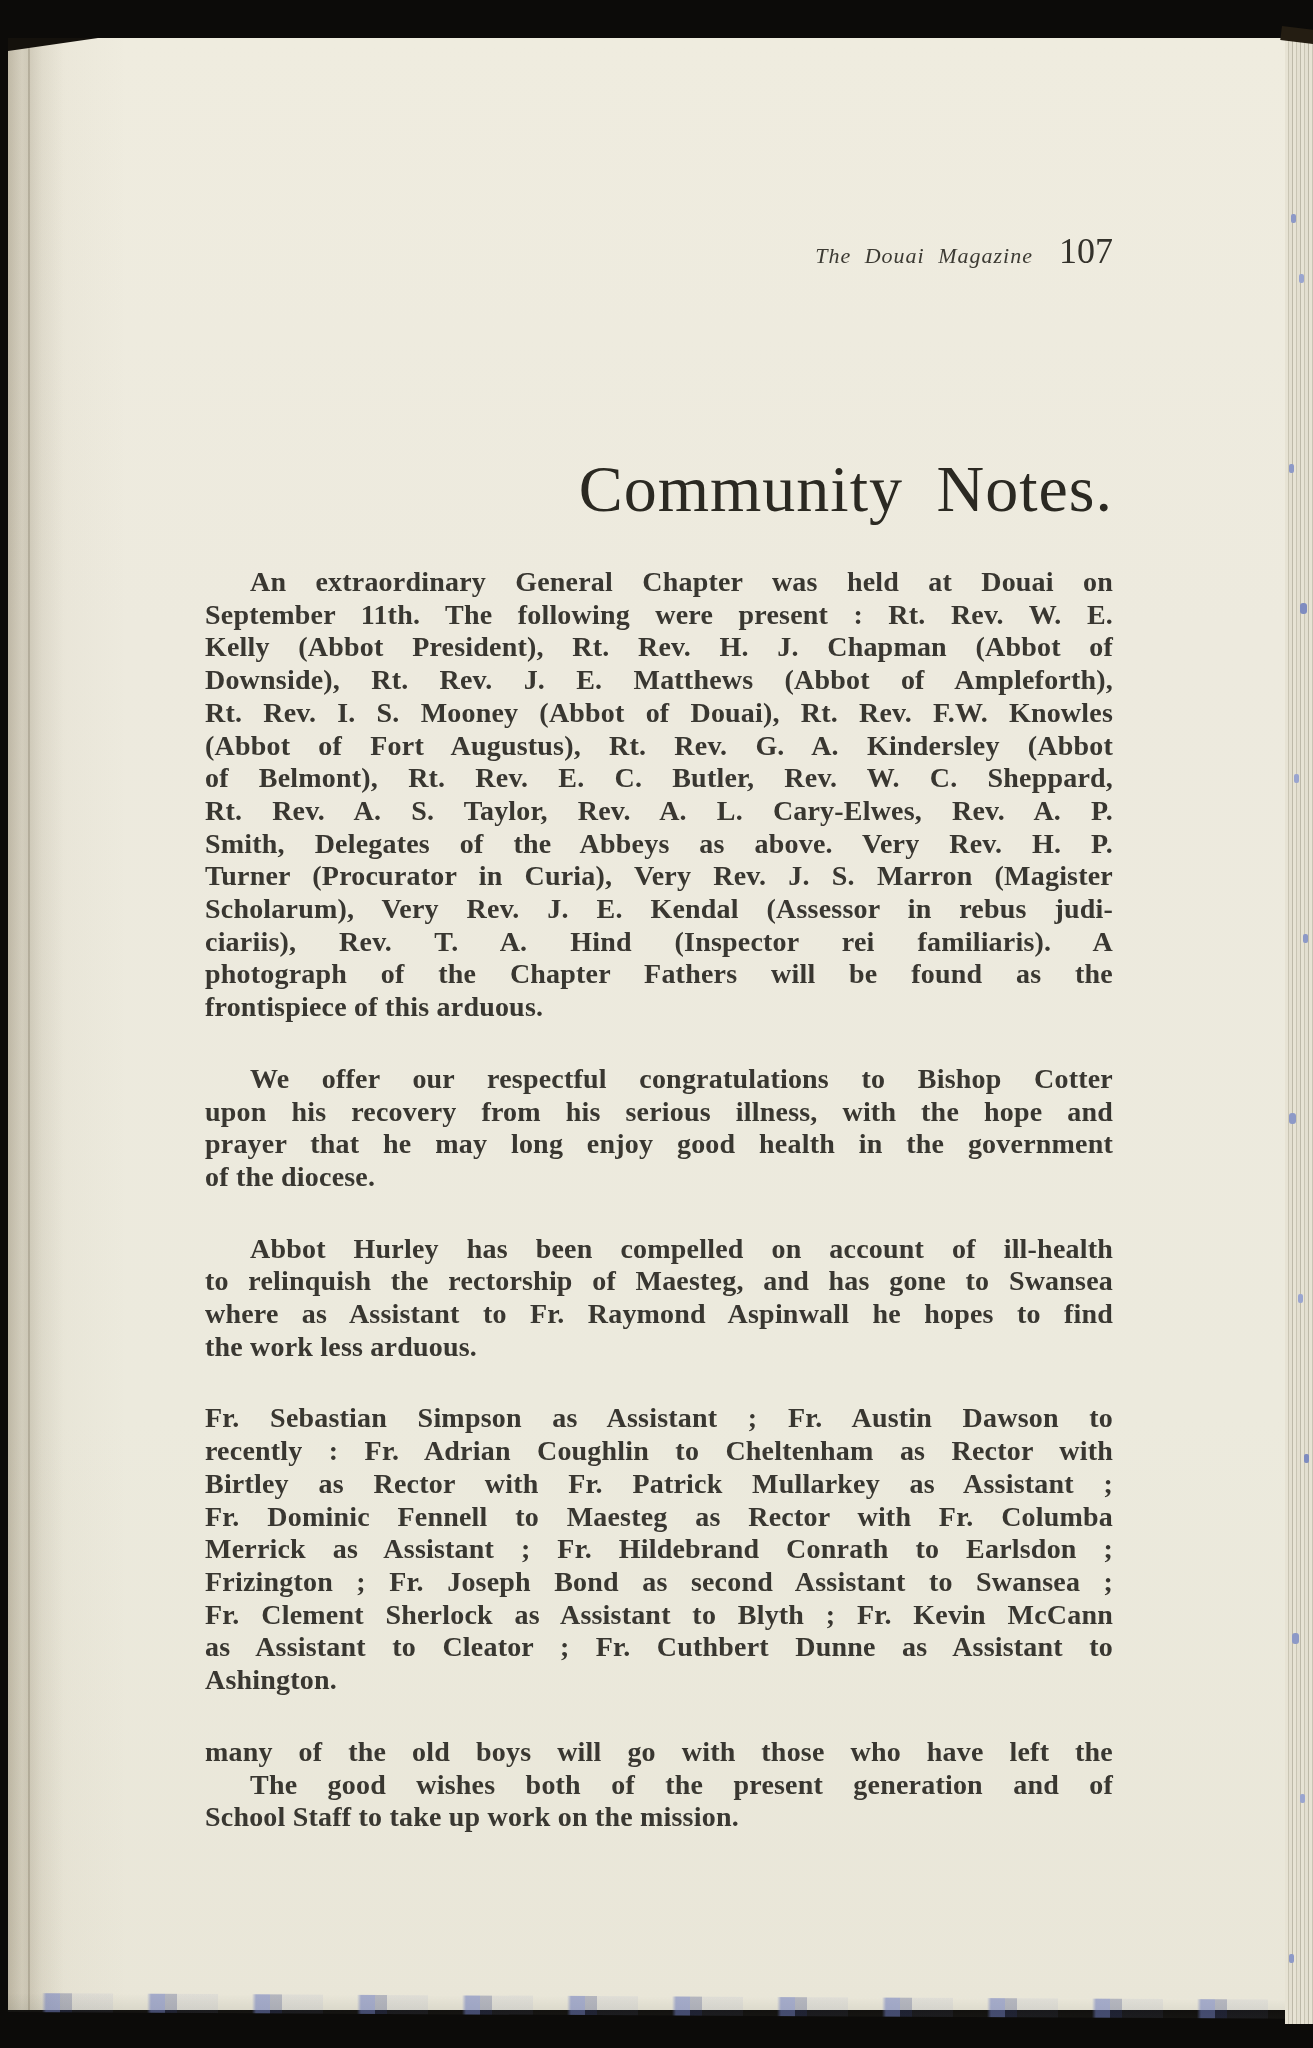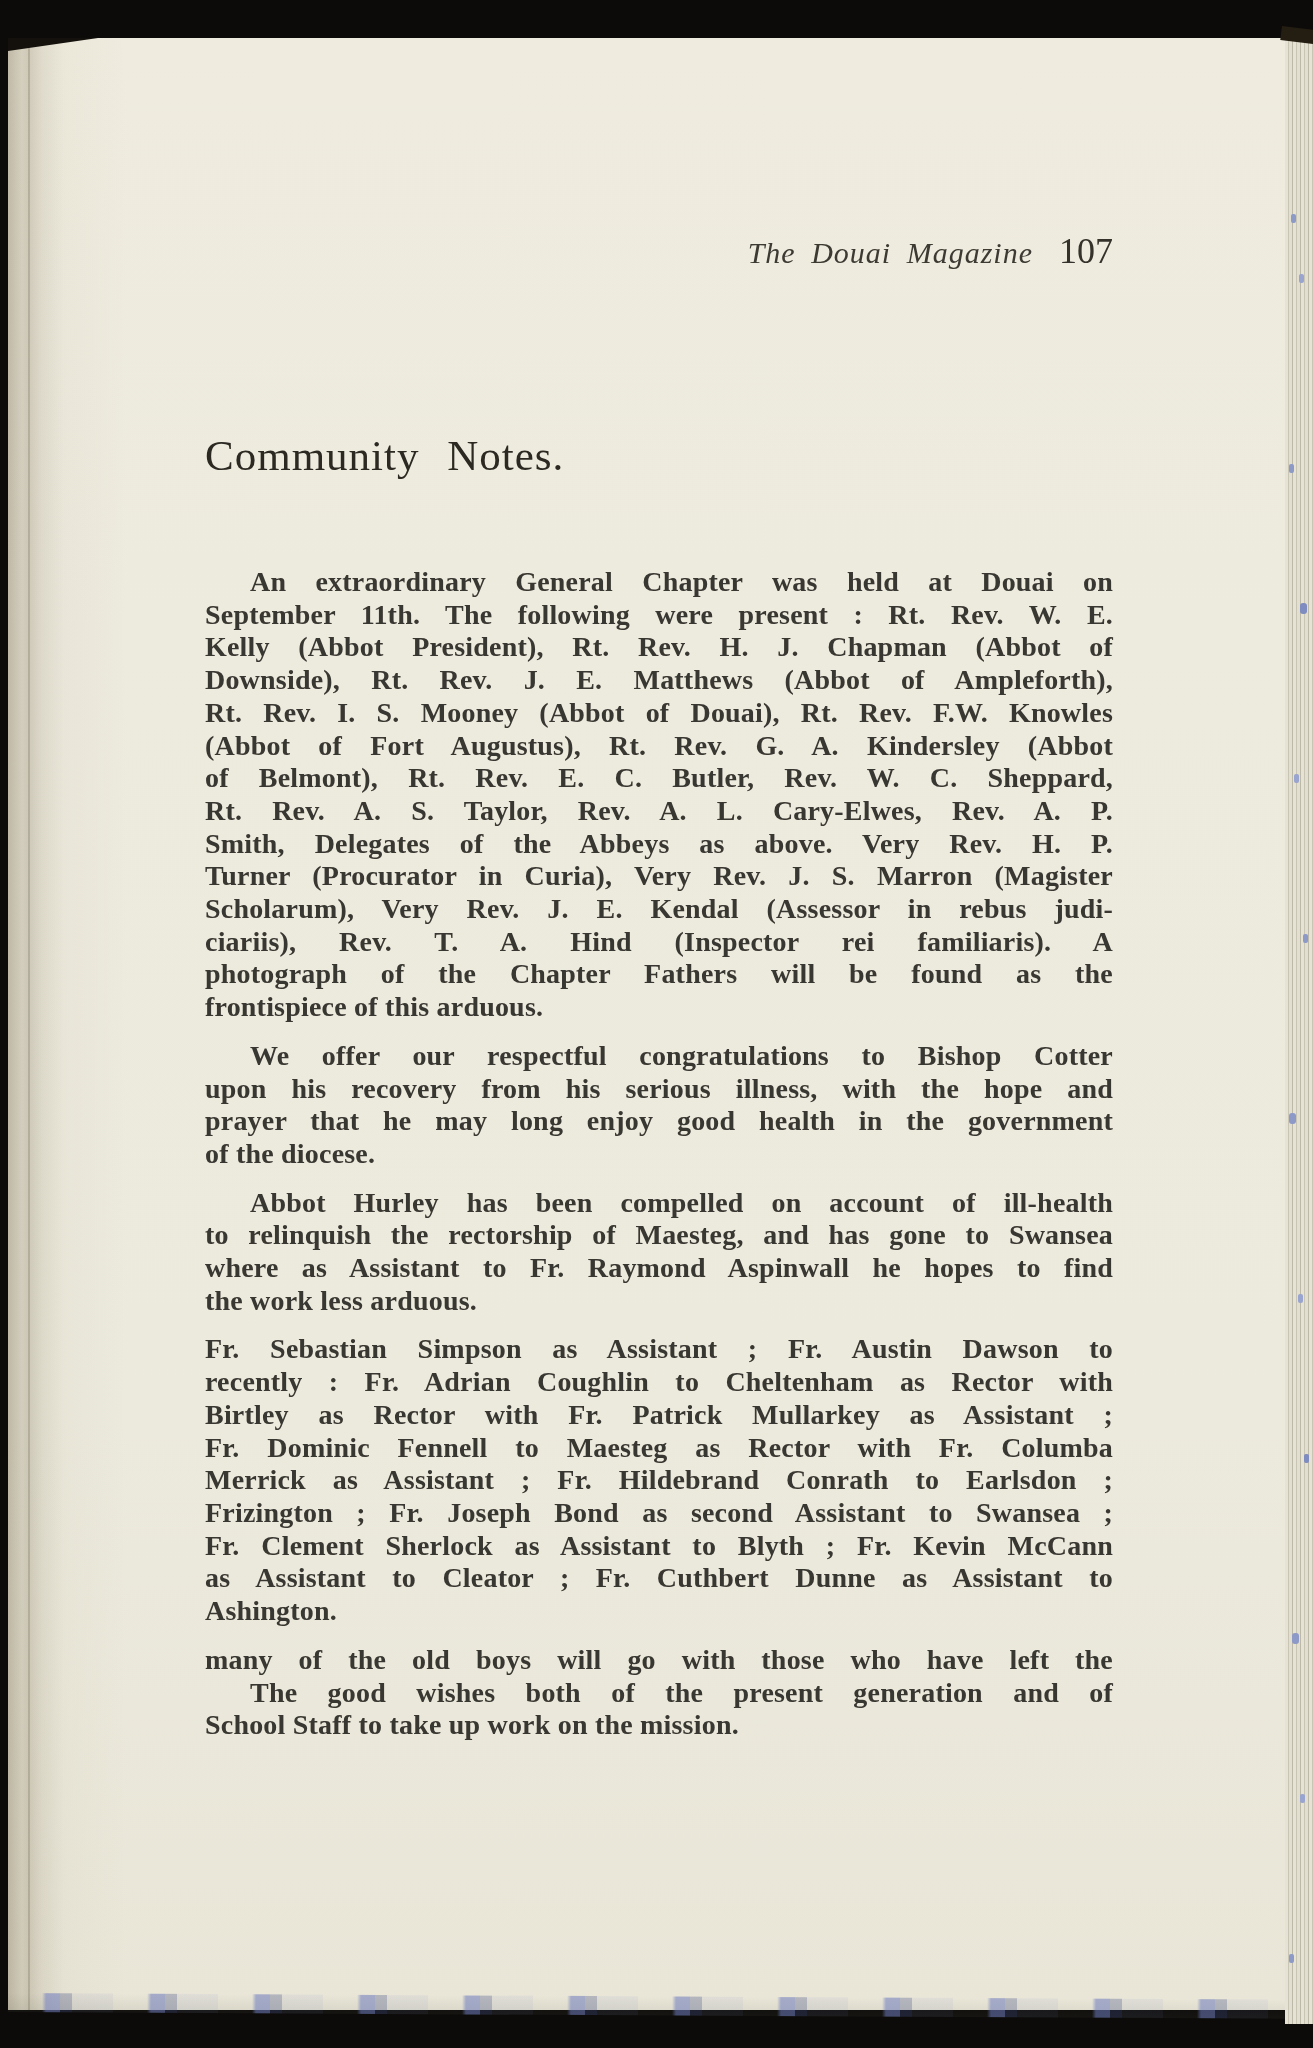--- a/index.html
+++ b/index.html
@@ -96,46 +96,46 @@
     position: absolute; left: 197px; top: 0; width: 908px; height: 100%;
   }
 
   .running-header {
     position: absolute; top: 192px; left: 0; right: 0;
     display: flex; justify-content: flex-end; align-items: baseline;
     color: #3c3a33;
   }
   .magazine-title {
     font-style: italic;
-    font-size: 30px;
+    font-size: 22px;
     letter-spacing: 1px;
     word-spacing: 7px;
   }
   .page-number {
     font-size: 36px;
     margin-left: 26px;
     color: #34322b;
   }
 
   .article-title {
-    position: absolute; top: 393px; left: 0; right: 0;
-    text-align: left;
-    font-size: 43px;
+    position: absolute; top: 413px; left: 0; right: 0;
+    text-align: right;
+    font-size: 66px;
     color: #2b2922;
     letter-spacing: 1px;
     word-spacing: 16px;
   }
 
   .paragraphs {
     position: absolute; top: 528px; left: 0; right: 0;
     color: #393731;
     font-size: 28px;
     letter-spacing: 0.2px;
   }
-  .paragraph + .paragraph { margin-top: 16px; }
+  .paragraph + .paragraph { margin-top: 39px; }
   .line {
     line-height: 32.7px;
     text-align: justify;
     text-align-last: justify;
     white-space: normal;
     font-weight: bold;
   }
   .line.first { text-indent: 45px; }
   .line.last { text-align-last: left; }
 </style>

